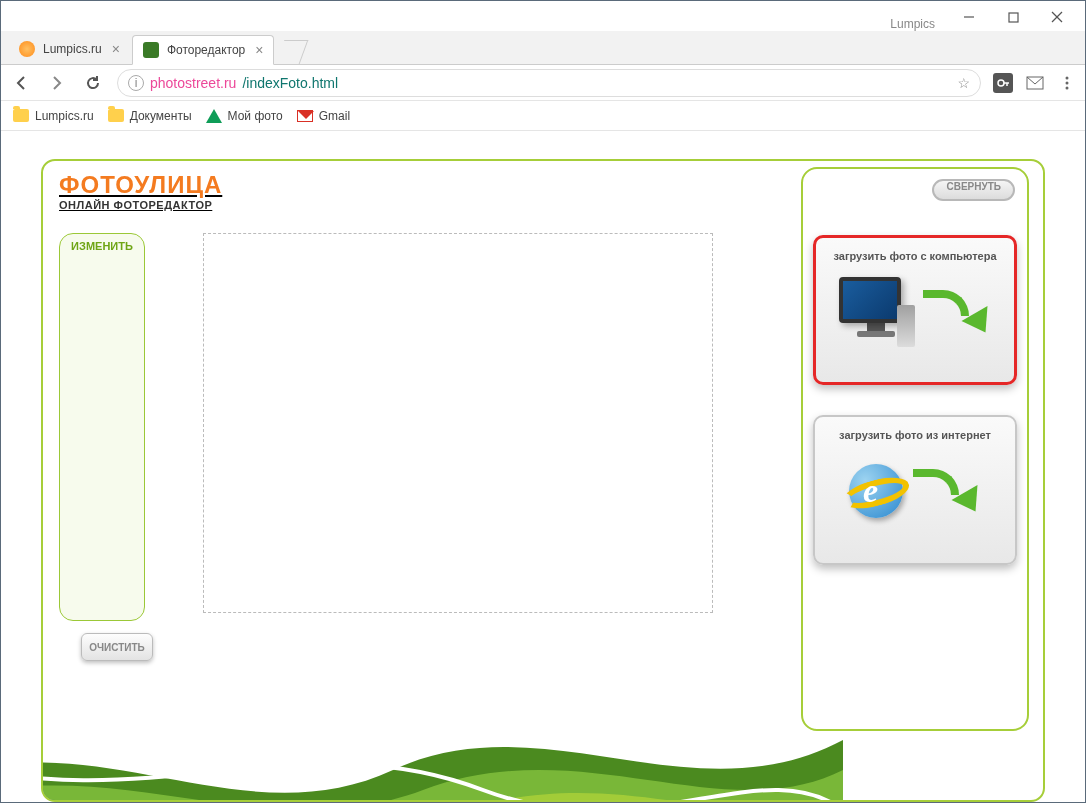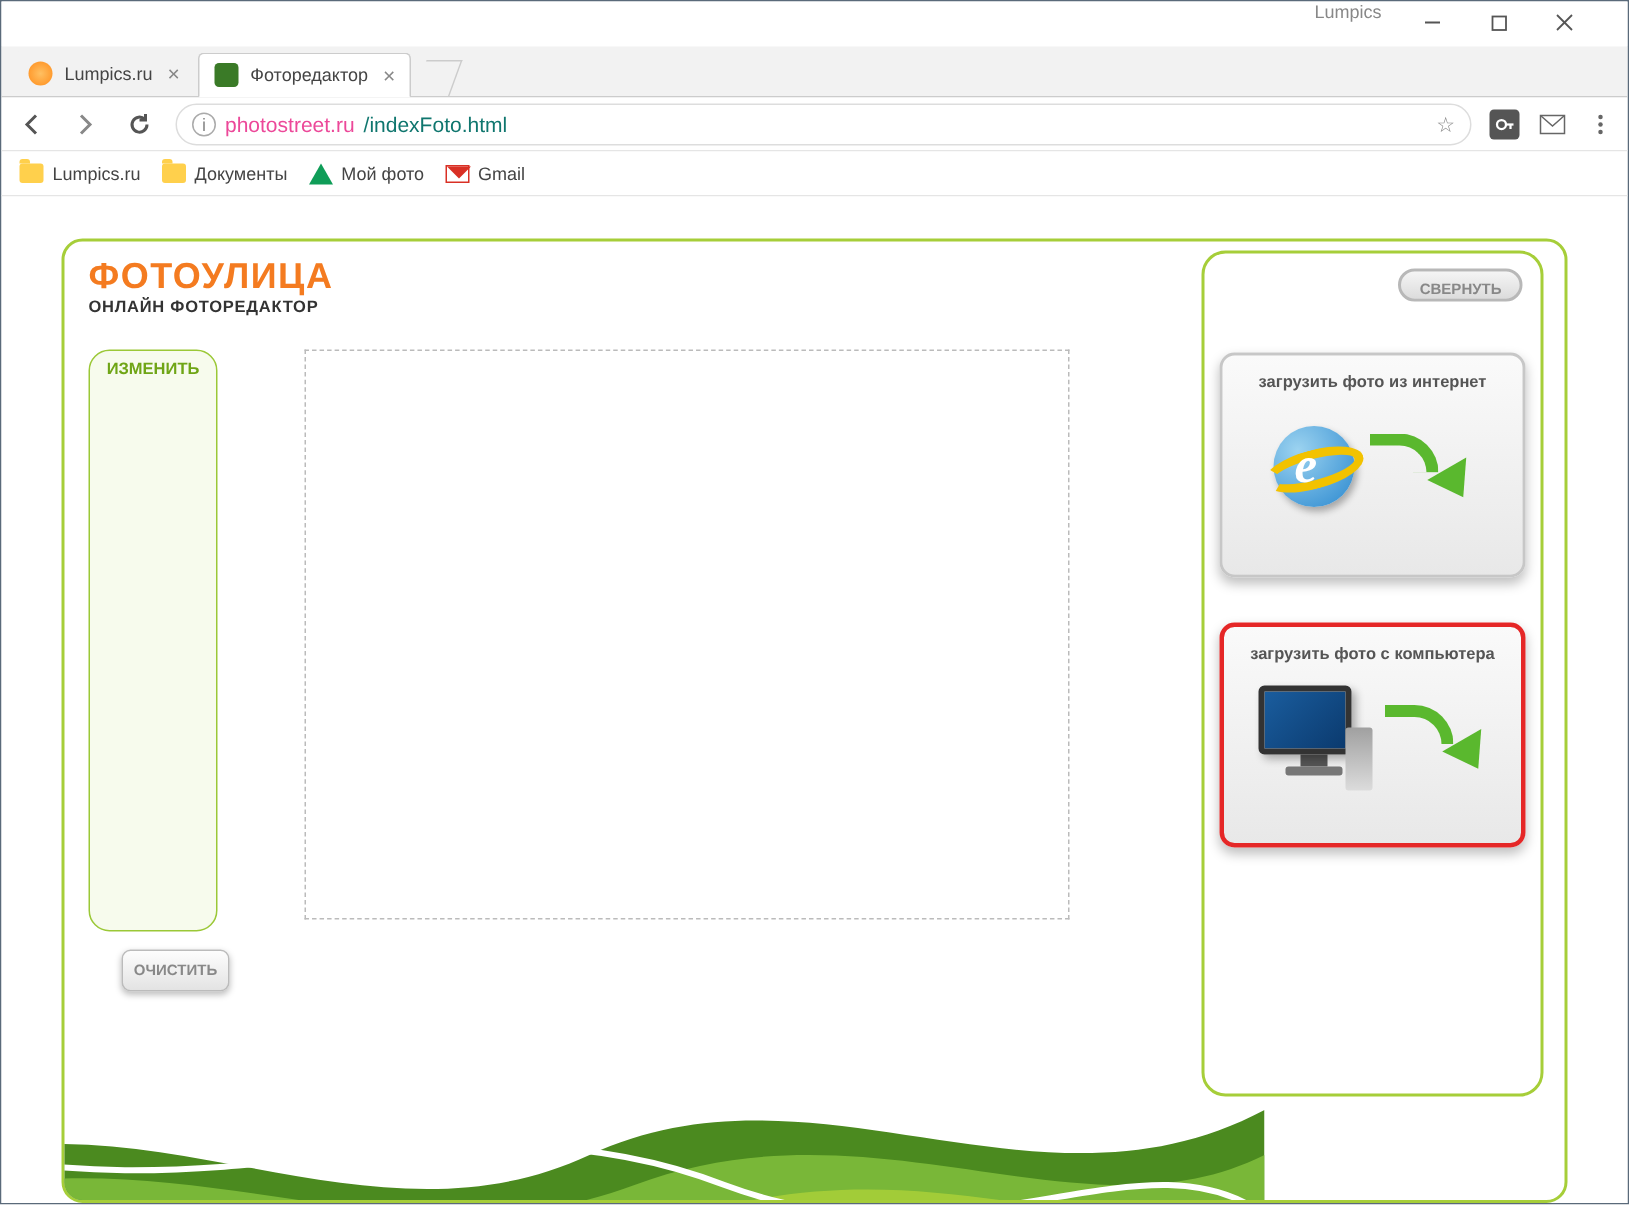--- a/index.html
+++ b/index.html
@@ -1,20 +1,20 @@
 <!DOCTYPE html>
 <html><head>
 <meta charset="utf-8">
 <style>
 * { margin: 0; padding: 0; box-sizing: border-box; font-family: Arial, sans-serif; }
 body { background: #fff; width: 1086px; height: 803px; overflow: hidden; position: relative; }
 
 
 .window { width: 1086px; height: 803px; border: 1px solid #5a6a7a; background: #fff; }
-.titlebar { height: 30px; background: #fff; display: flex; align-items: flex-start; justify-content: flex-end; padding: 0 20px; }
+.titlebar { height: 30px; background: #fff; display: flex; align-items: flex-end; justify-content: flex-end; padding: 0 6px; }
 .titlebar .title { color: #888; font-size: 12px; margin-right: 12px; }
 .tb-btn { width: 44px; height: 28px; display: flex; align-items: center; justify-content: center; color: #555; }
 
 
 .tabstrip { height: 34px; background: #f2f2f2; display: flex; align-items: flex-end; padding-left: 8px; border-bottom: 1px solid #ccc; }
 .tab { display: flex; align-items: center; height: 30px; padding: 0 10px; background: #f2f2f2; font-size: 12px; color: #444; max-width: 200px; border-radius: 4px 4px 0 0; margin-right: 2px; position: relative; }
 .tab.active { background: #fff; border: 1px solid #ccc; border-bottom: 1px solid #fff; z-index: 2; top: 1px; }
 .favicon { width: 16px; height: 16px; border-radius: 50%; margin-right: 8px; flex-shrink: 0; }
 .tab-close { margin-left: 10px; color: #888; font-size: 14px; }
 .newtab { width: 24px; height: 24px; color: #888; display: flex; align-items: center; justify-content: center; margin-left: 4px; font-size: 16px; transform: skewX(-20deg); border-right: 1px solid #ccc; border-top: 1px solid #ccc; }
@@ -37,35 +37,35 @@
 .bm-folder::before { content: ''; position: absolute; top: -3px; left: 0; width: 7px; height: 3px; background: #ffd04c; border-radius: 2px 2px 0 0; }
 .bm-drive { width: 0; height: 0; border-left: 8px solid transparent; border-right: 8px solid transparent; border-bottom: 14px solid #0f9d58; position: relative; }
 .bm-gmail { width: 16px; height: 12px; background: #fff; border: 1px solid #d93025; position: relative; }
 .bm-gmail::after { content: ''; position: absolute; left: 0; top: 0; border-left: 8px solid transparent; border-right: 8px solid transparent; border-top: 8px solid #d93025; }
 
 
 .page { background: #fff; height: calc(100% - 130px); overflow: hidden; position: relative; padding: 28px 40px 0 40px; }
 
 .app-frame { width: 100%; height: 100%; border: 2px solid #a6ce39; border-radius: 14px; padding: 12px 14px; position: relative; background: #fff; overflow: hidden; }
 
-.logo-area { position: absolute; top: 10px; left: 16px; }
+.logo-area { position: absolute; top: 10px; left: 16px; text-decoration: underline; }
 .logo-text { font-family: Impact, "Arial Black", sans-serif; font-size: 24px; color: #f47b20; letter-spacing: 1px; font-weight: bold; }
 .logo-sub { font-size: 11px; color: #333; font-weight: bold; letter-spacing: 0.5px; }
 
 .left-panel { position: absolute; left: 16px; top: 72px; width: 86px; }
 .edit-pill { border: 1px solid #9bc837; border-radius: 14px; height: 388px; background: #f7fbed; padding-top: 6px; text-align: center; }
 .edit-label { color: #6fa516; font-size: 11px; font-weight: bold; }
 
 .clear-btn { margin-top: 12px; width: 72px; height: 28px; border-radius: 6px; background: linear-gradient(#fdfdfd,#e3e3e3); border: 1px solid #bbb; box-shadow: 0 2px 4px rgba(0,0,0,0.25); display: flex; align-items: center; justify-content: center; font-size: 10px; color: #888; font-weight: bold; margin-left: 22px; }
 
 .canvas { position: absolute; left: 160px; top: 72px; width: 510px; height: 380px; border: 1px dashed #bbb; background: #fff; }
 
 .right-panel { position: absolute; right: 14px; top: 6px; width: 228px; height: 564px; border: 2px solid #a6ce39; border-radius: 16px; background: #fff; padding: 10px; }
 
-.collapse-btn { position: absolute; top: 10px; right: 12px; height: 22px; padding: 0 12px; border-radius: 12px; border: 2px solid #b8b8b8; background: linear-gradient(#f5f5f5,#dcdcdc); display: flex; align-items: flex-end; font-size: 10px; color: #888; font-weight: bold; }
+.collapse-btn { position: absolute; top: 10px; right: 12px; height: 22px; padding: 0 12px; border-radius: 12px; border: 2px solid #b8b8b8; background: linear-gradient(#f5f5f5,#dcdcdc); display: flex; align-items: flex-start; font-size: 10px; color: #888; font-weight: bold; }
 
 .upload-card { margin-top: 56px; width: 100%; height: 150px; border-radius: 10px; background: linear-gradient(#fafafa,#e8e8e8); border: 2px solid #c7c7c7; box-shadow: 0 4px 8px rgba(0,0,0,0.25); padding: 12px 8px; text-align: center; position: relative; }
 .upload-card.highlight { border: 3px solid #e52727; }
 .upload-card + .upload-card { margin-top: 30px; }
 .upload-label { font-size: 11px; color: #555; font-weight: bold; }
 .upload-graphic { display: flex; align-items: center; justify-content: center; gap: 10px; height: 100px; }
 
 
 .monitor { width: 74px; height: 70px; position: relative; }
 .mon-screen { width: 62px; height: 46px; background: linear-gradient(135deg,#1a5d9e,#0b3a6e); border: 4px solid #333; border-radius: 4px; position: relative; box-shadow: 3px 3px 6px rgba(0,0,0,0.3); }
@@ -205,50 +205,50 @@
             <span>ОЧИСТИТЬ</span>
           </div>
       </div>
 
       <div class="canvas"></div>
 
       <div class="right-panel">
         <div class="collapse-btn">
             <span>СВЕРНУТЬ</span>
           </div>
-
-        <div class="upload-card">
-          <div class="upload-label">загрузить фото из интернет</div>
-          <div class="upload-graphic">
-            <div class="ie-globe">
-              <div class="ie-ring"></div>
-                <div class="ie-e">e</div>
-            </div>
-            <div class="green-arrow">
-              <div class="arrow-body"></div>
-                <div class="arrow-head"></div>
-            </div>
-          </div>
-        </div>
 
         <div class="upload-card highlight">
           <div class="upload-label">загрузить фото с компьютера</div>
           <div class="upload-graphic">
             <div class="monitor">
               <div class="mon-screen"></div>
                 <div class="mon-stand"></div>
                 <div class="mon-base"></div>
               <div class="tower"></div>
             </div>
             <div class="green-arrow">
               <div class="arrow-body"></div>
                 <div class="arrow-head"></div>
             </div>
           </div>
         </div>
+
+        <div class="upload-card">
+          <div class="upload-label">загрузить фото из интернет</div>
+          <div class="upload-graphic">
+            <div class="ie-globe">
+              <div class="ie-ring"></div>
+                <div class="ie-e">e</div>
+            </div>
+            <div class="green-arrow">
+              <div class="arrow-body"></div>
+                <div class="arrow-head"></div>
+            </div>
+          </div>
+        </div>
       </div>
 
       <svg class="waves" viewBox="0 0 900 200" preserveAspectRatio="none">
         <path d="M0,120 C150,60 300,180 450,110 C600,40 750,160 900,80 L900,200 L0,200 Z" fill="#4b8a1f"></path>
         <path d="M0,140 C180,90 320,190 480,130 C640,70 780,170 900,110 L900,200 L0,200 Z" fill="#7bb93a" opacity="0.95"></path>
         <path d="M0,160 C200,110 340,200 520,150 C680,100 800,180 900,140 L900,200 L0,200 Z" fill="#a6ce39" opacity="0.9"></path>
         <path d="M0,100 C200,160 360,60 540,130 C700,190 820,90 900,150" fill="none" stroke="#fff" stroke-width="4"></path>
       </svg>
 
     </div>

